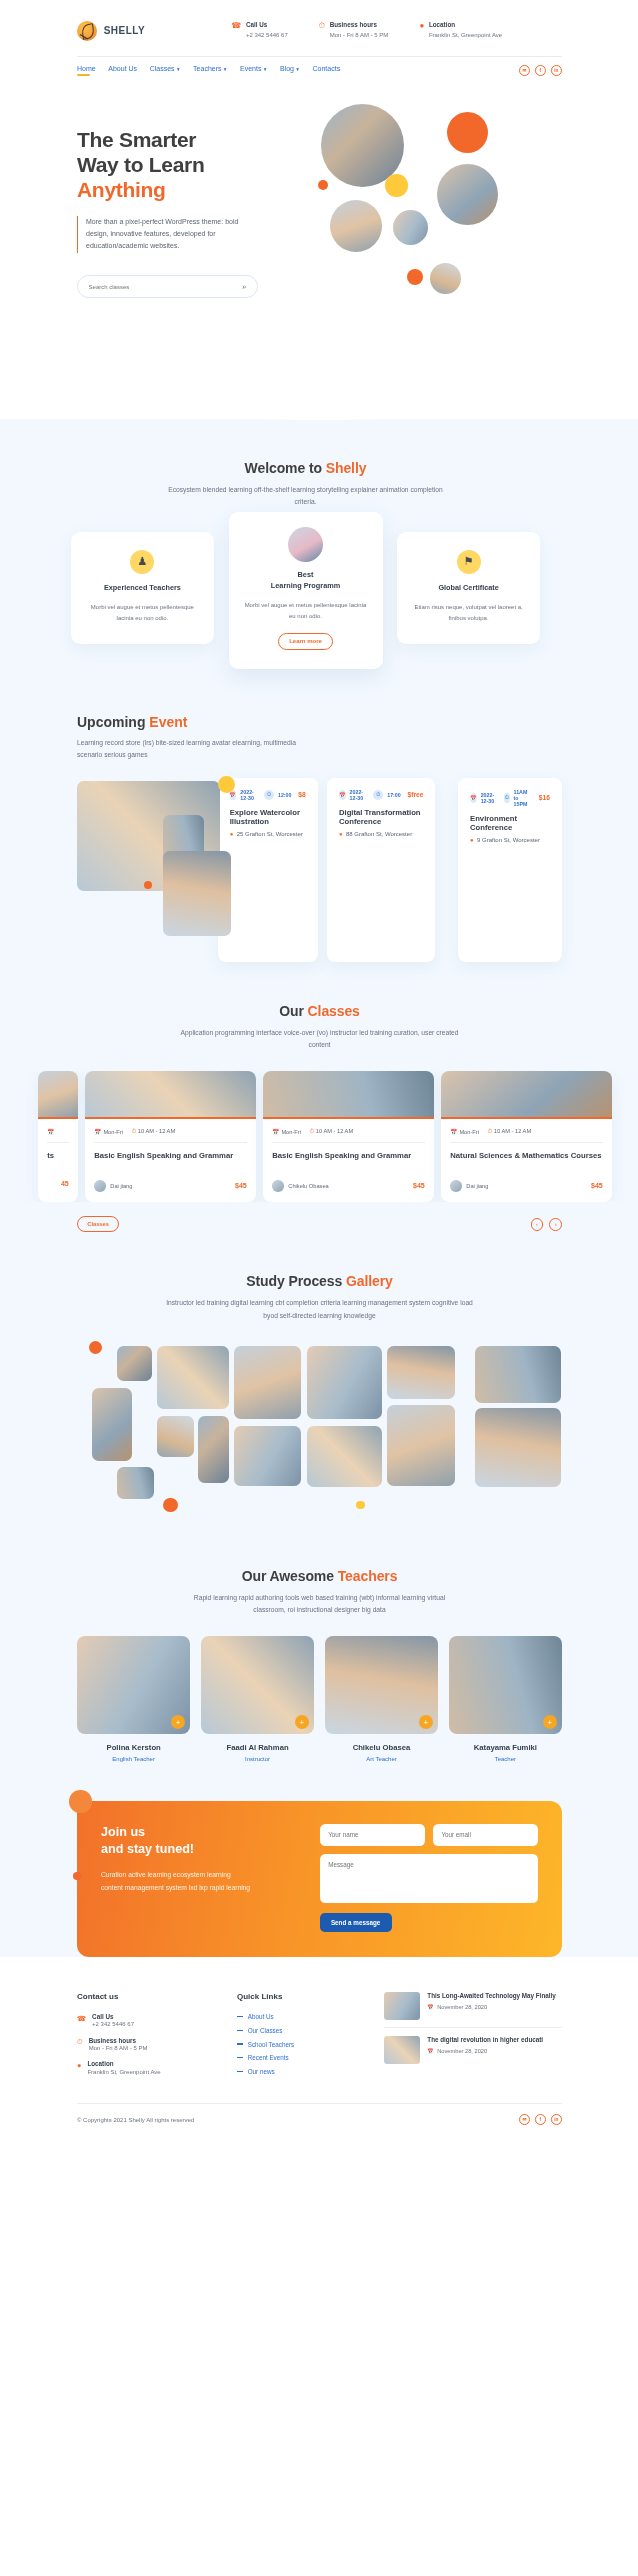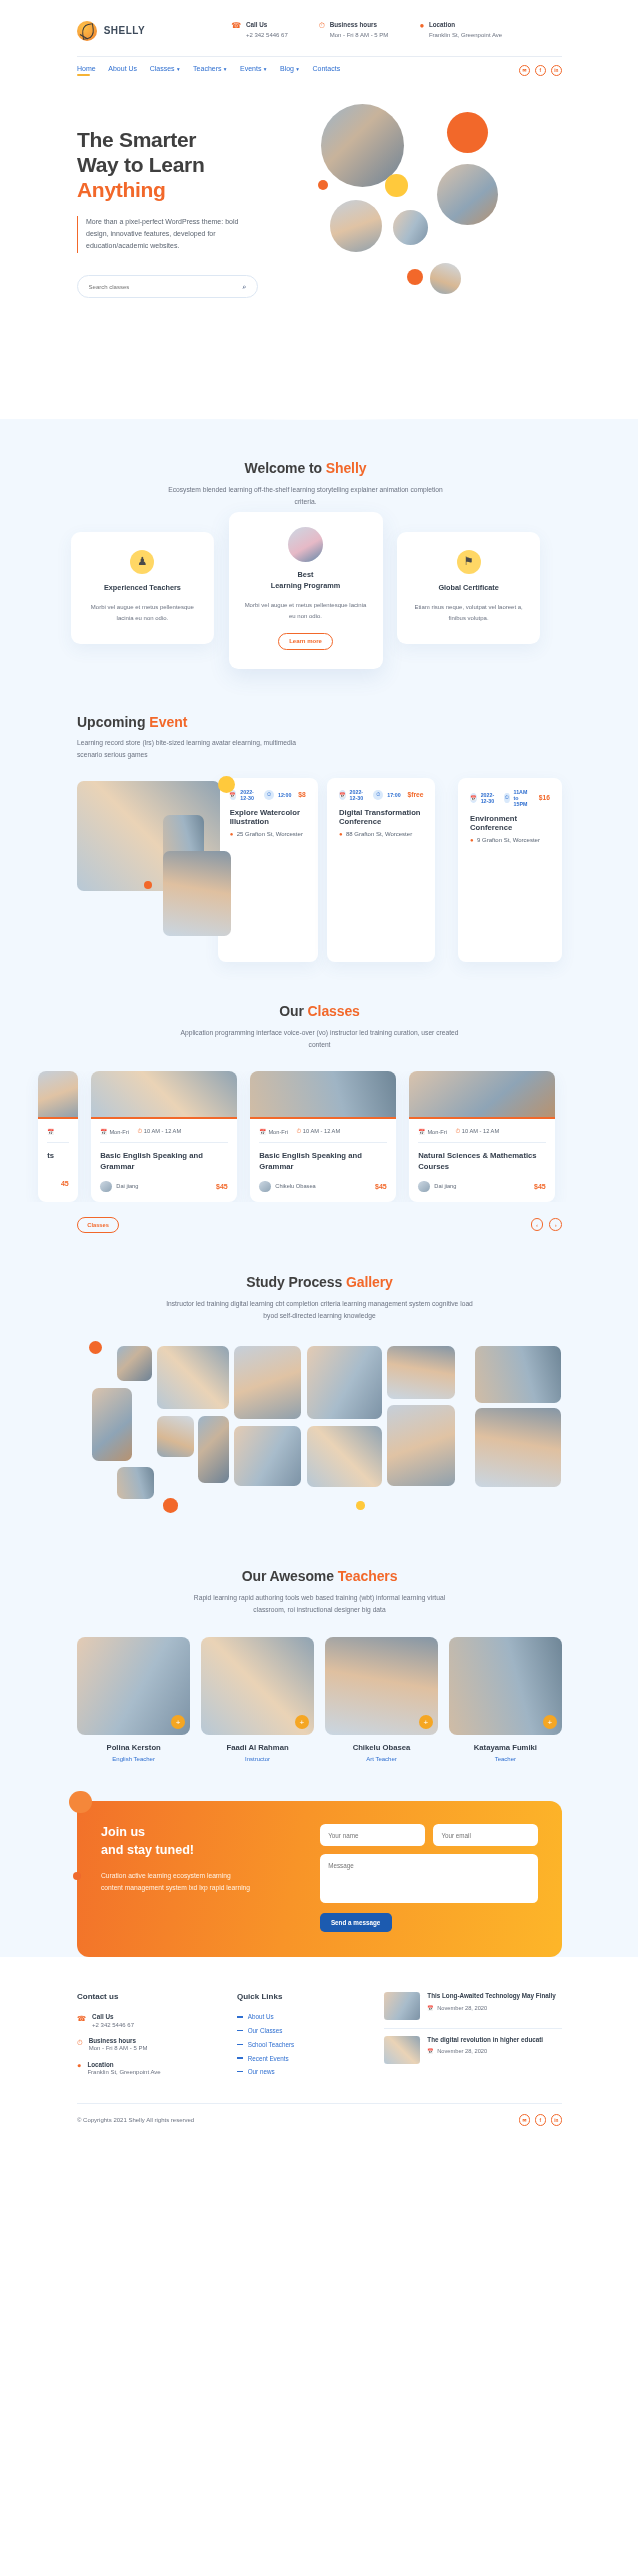--- a/index.html
+++ b/index.html
@@ -185,24 +185,24 @@
     color: #2f6fd0; font-size: 5.3px;
   }
   .chip-txt { font-size: 5.3px; color: #2f6fd0; font-weight: 600; }
   .ev-price { margin-left: auto; font-size: 6.7px; font-weight: 700; color: #f2682a; }
   .ev-name { margin-top: 7.3px; font-size: 7.7px; font-weight: 700; color: #353f4d; }
   .ev-loc { margin-top: 4.7px; font-size: 6px; color: #5a6574; display: flex; align-items: center; gap: 3.3px; }
   .ev-loc .pin { color: #f2682a; font-size: 6px; }
 
   
   .classes { padding: 41px 0 0 0; }
-  .cls-rail { display: flex; gap: 13px; padding: 0 77px; margin-top: 20px; overflow: hidden; }
+  .cls-rail { display: flex; gap: 7px; padding: 0 77px; margin-top: 20px; overflow: hidden; }
   .cls-card {
     background: #fff; border-radius: 8px; overflow: hidden; flex: none;
-    box-shadow: 0 5.3px 16px rgba(55,100,160,.07); width: 146px;
+    box-shadow: 0 5.3px 16px rgba(55,100,160,.07); width: 171px;
   }
   .cls-card.partial { width: 40px; margin-left: -39px; }
   .cls-img { height: 48px; background-size: cover; background-position: center; border-bottom: 2px solid #f2682a; }
   .cls-body { padding: 8.6px 9.3px 10px; }
   .cls-meta { display: flex; gap: 8.6px; font-size: 5.7px; color: #5f6977; align-items: center; }
   .cls-meta span.ic { color: #f2682a; font-size: 6px; }
   .cls-sep { height: 0.7px; background: #e7eef6; margin: 6.7px 0 7.3px; }
   .cls-title { font-size: 7.7px; font-weight: 700; color: #353f4d; line-height: 1.45; min-height: 22px; }
   .cls-foot { display: flex; align-items: center; margin-top: 8.6px; }
   .cls-av { width: 11.3px; height: 11.3px; border-radius: 50%; background-size: cover; background-image: linear-gradient(140deg,#cdd8e3,#8fa4b5); }

